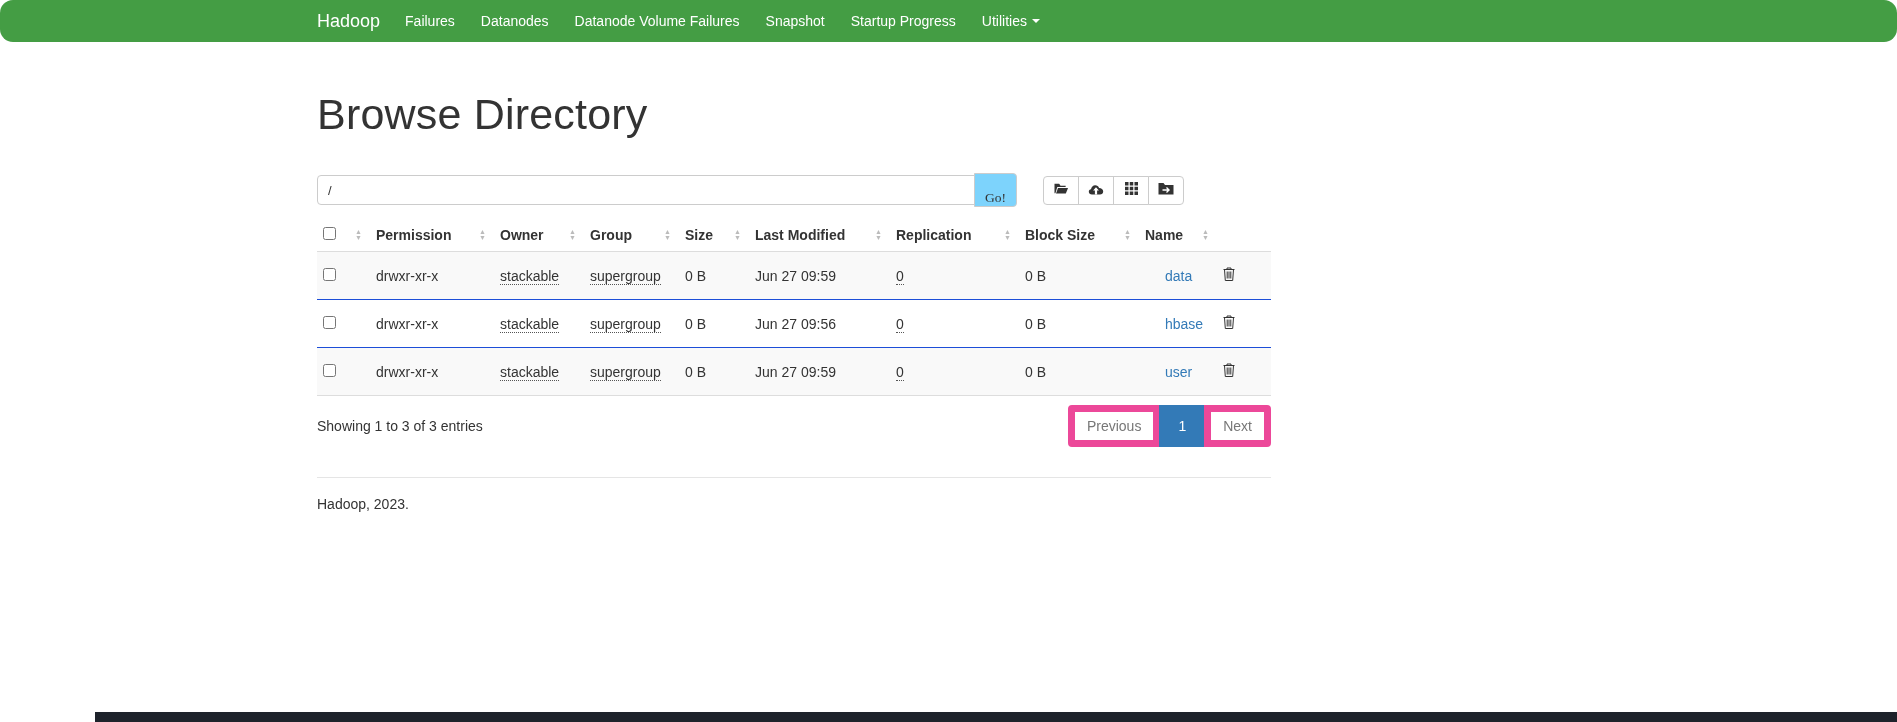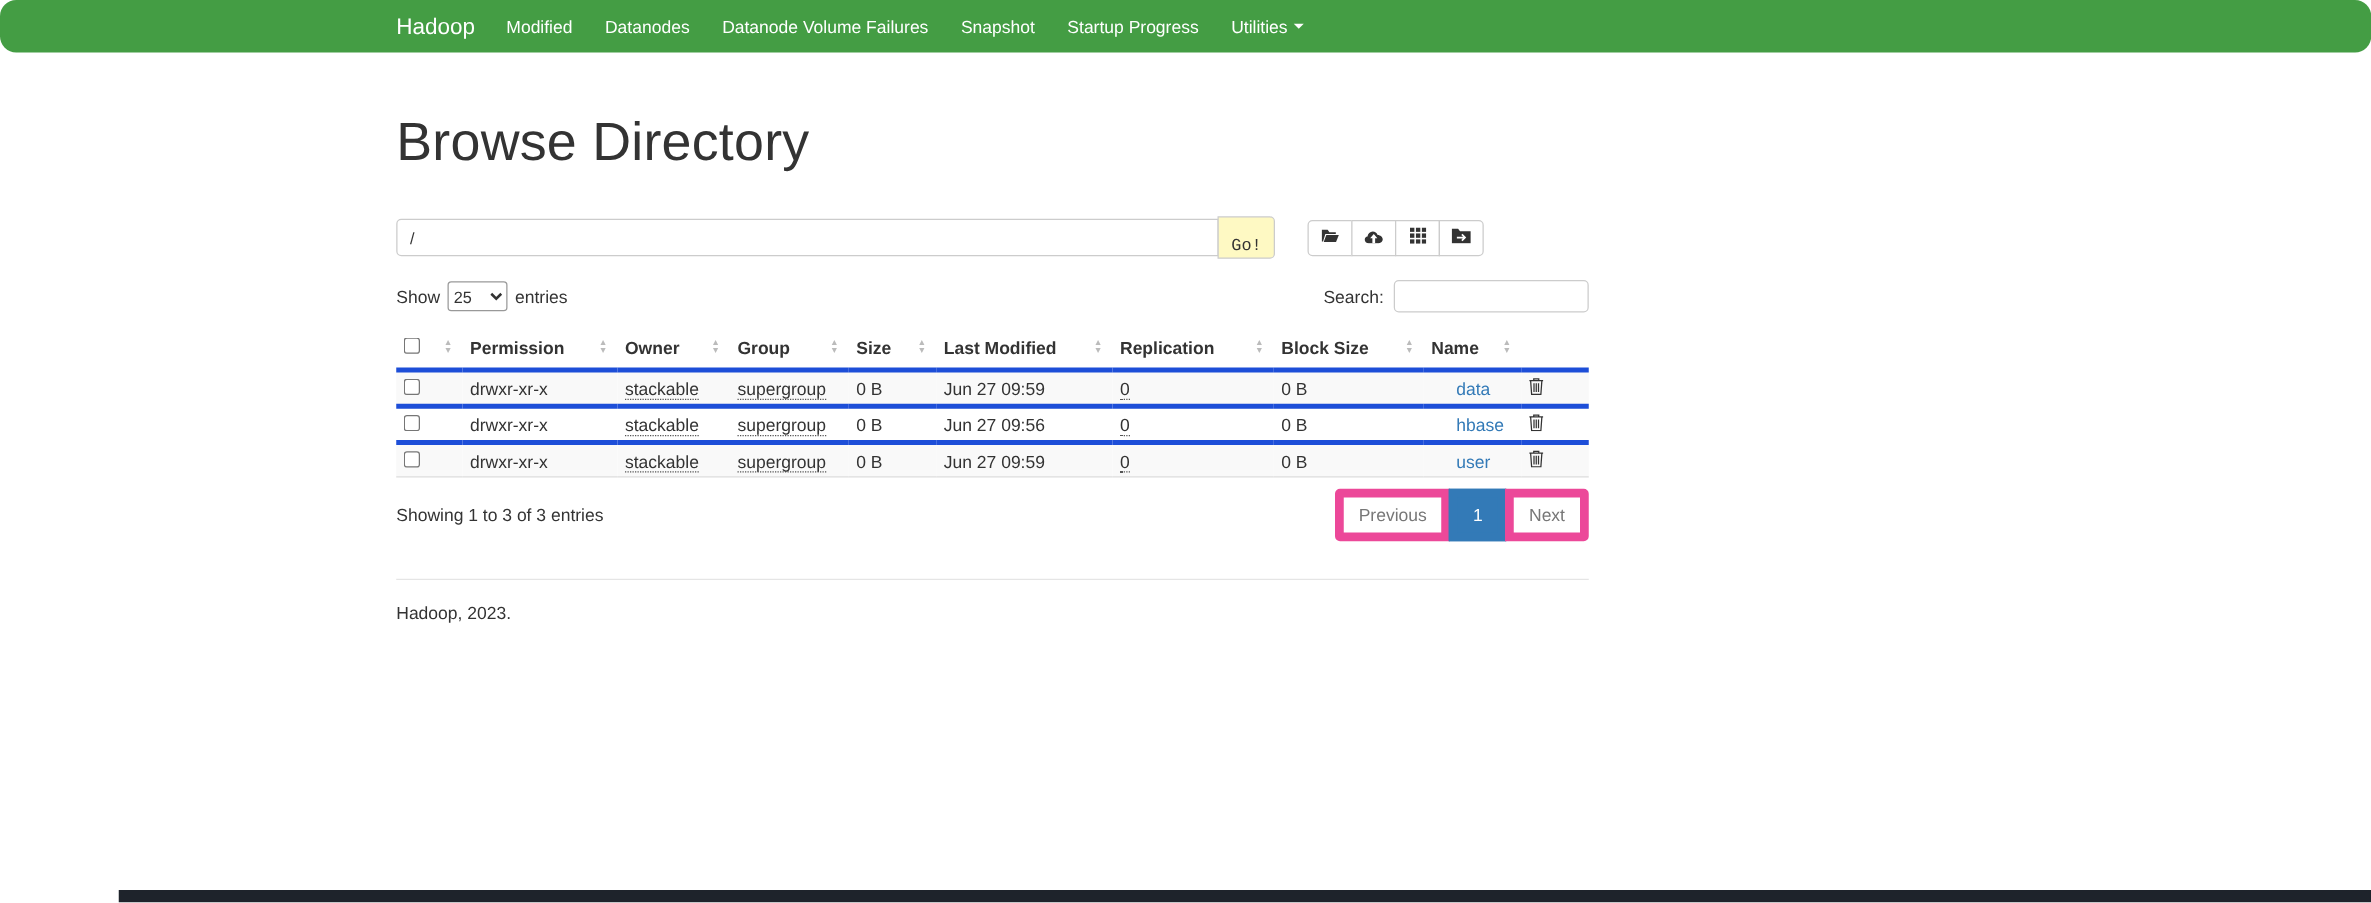--- a/index.html
+++ b/index.html
@@ -33,22 +33,22 @@
 
   
   .path-row { margin-top: 34px; display: flex; align-items: center; }
   .path-input {
     width: 658px; height: 30px; border: 1px solid #ccc; border-radius: 4px 0 0 4px;
     padding: 0 10px; font-size: 13px; color: #333; font-family: "Liberation Sans", sans-serif;
     outline: none;
   }
   .go-btn {
     height: 30px; padding: 16px 10px; margin-left: -1px; cursor: pointer;
-    border: 1px solid #ccc; background: #fef9c3; border-radius: 0 4px 4px 0;
-    font-size: 13.5px; color: #333; font-family: Liberation Mono, monospace;
+    border: 1px solid #ccc; background: #7dd3fc; border-radius: 0 4px 4px 0;
+    font-size: 13.5px; color: #333; font-family: Liberation Serif, serif;
   }
   .icon-group { display: flex; margin-left: 26px; }
   .icon-btn {
     width: 36px; height: 29px; background: #fff; border: 1px solid #ccc; margin-left: -1px;
     display: flex; align-items: center; justify-content: center; cursor: pointer; padding: 0;
   }
   .icon-btn:first-child { border-radius: 4px 0 0 4px; margin-left: 0; }
   .icon-btn:last-child { border-radius: 0 4px 4px 0; }
 
   
@@ -63,21 +63,21 @@
     margin-left: 8px; width: 156px; height: 26px; border: 1px solid #ccc; border-radius: 4px;
     padding: 0 8px; font-size: 13px; outline: none;
   }
 
   
   table.listing { width: 100%; border-collapse: collapse; margin-top: 12px; font-size: 14px; border-bottom: 1px solid #ddd; }
   table.listing thead th {
     text-align: left; font-weight: bold; color: #333; padding: 8px 6px;
     border-bottom: 1px solid #ddd; position: relative; cursor: pointer; white-space: nowrap;
   }
-  table.listing tbody td { padding: 4px 6px; border-top: 4px solid #1d4ed8; white-space: nowrap; }
+  table.listing tbody td { padding: 15px 6px; border-top: 1px solid #1d4ed8; white-space: nowrap; }
   table.listing tbody tr:nth-child(odd) { background: #f9f9f9; }
   .sort {
     position: absolute; right: 8px; top: 50%; transform: translateY(-50%);
     display: flex; flex-direction: column; color: #bbb; font-size: 7px; line-height: 6px;
   }
   .sort i { font-style: normal; }
   .editable { border-bottom: 1px dotted #555; cursor: pointer; }
   a.file-link { color: #337ab7; text-decoration: none; cursor: pointer; margin-left: 20px; }
   .trash-btn { background: none; border: none; padding: 0; cursor: pointer; line-height: 0; }
   input[type="checkbox"] { width: 13px; height: 13px; margin: 0; cursor: pointer; }
@@ -99,21 +99,21 @@
   .site-footer { font-size: 14px; color: #333; }
 
   
   .window-edge { position: absolute; left: 95px; right: 0; bottom: 0; height: 10px; background: #1e232b; }
 </style>
 </head>
 <body>
 
 <div class="navbar">
   <a class="brand">Hadoop</a>
-  <a class="nav-item">Modified</a>
+  <a class="nav-item">Failures</a>
   <a class="nav-item">Datanodes</a>
   <a class="nav-item">Datanode Volume Failures</a>
   <a class="nav-item">Snapshot</a>
   <a class="nav-item">Startup Progress</a>
   <a class="nav-item">
     <span>Utilities</span>
     <span class="caret"></span>
   </a>
 </div>
 
@@ -161,33 +161,20 @@
         <span>
           <svg width="16" height="13" viewBox="0 0 16 13">
               <path d="M0.5 12.5 L0.5 1 L5.5 1 L7 3 L15.5 3 L15.5 12.5 Z" fill="#333"></path>
               <path d="M4.5 8 L10.5 8 M8.5 5.5 L11 8 L8.5 10.5" stroke="#fff" stroke-width="1.4" fill="none"></path>
             </svg>
         </span>
       </button>
     </div>
   </div>
 
-  <div class="controls-row">
-    <div class="controls-left">
-      <span>Show</span>
-      <select class="page-size-select">
-        <option>25</option>
-      </select>
-      <span>entries</span>
-    </div>
-    <div class="controls-right">
-      <span>Search:</span>
-      <input class="search-input" type="text" value="" style="">
-    </div>
-  </div>
 
   <table class="listing">
     <colgroup>
       <col style="width:53px">
         <col style="width:124px">
         <col style="width:90px">
         <col style="width:95px">
       <col style="width:70px">
         <col style="width:141px">
         <col style="width:129px">

